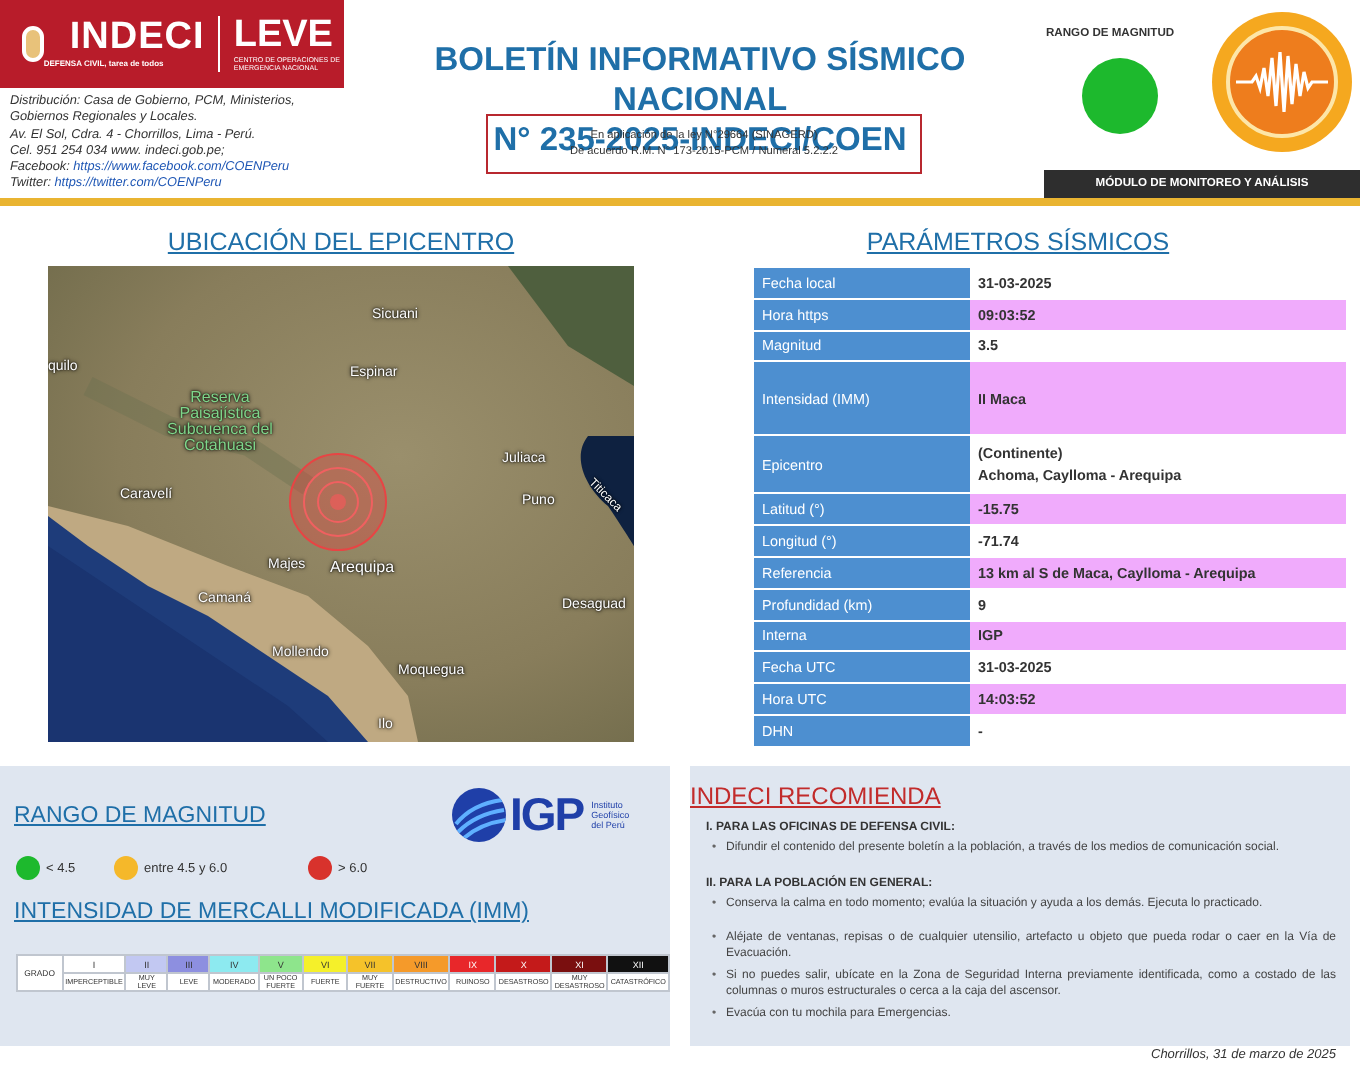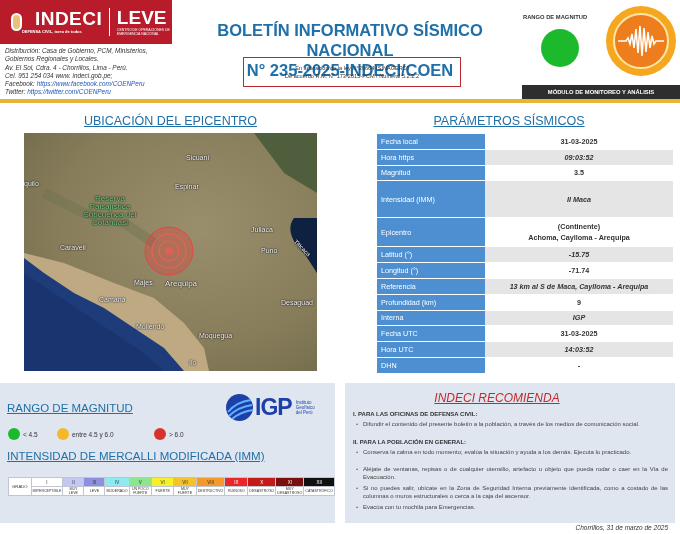--- a/index.html
+++ b/index.html
@@ -22,36 +22,36 @@
   .emblem-inner { width: 56px; height: 56px; border-radius: 50%; background: #ee7d1d; border: 2px solid #fde6a8; display: flex; align-items: center; justify-content: center; }
   .module-bar { position: absolute; left: 522px; top: 85px; width: 158px; height: 14px; background: #2e2e2e; color: #fff; font-size: 5.8px; font-weight: bold; text-align: center; line-height: 14px; }
   .gold-bar { position: absolute; left: 0; top: 99px; width: 680px; height: 4px; background: #e9b431; }
   .section-title { position: absolute; color: #1f6fa8; font-size: 12.5px; text-decoration: underline; text-align: center; }
   .map { position: absolute; left: 24px; top: 133px; width: 293px; height: 238px; overflow: hidden; background: #8b8263; }
   .map-label { position: absolute; color: #fff; font-size: 7px; text-shadow: 0 0 2px #000, 0 0 1px #000; }
   .map-label.green { color: #7fd68a; font-size: 8px; line-height: 8px; text-align: center; }
   .params { position: absolute; left: 345px; top: 133px; width: 328px; border-collapse: separate; border-spacing: 0 1px; padding-left: 32px; }
   .params td { font-size: 7.2px; height: 14.8px; padding: 0 4px; }
   .params td.k { background: #4d8fd0; color: #fff; width: 108px; }
-  .params td.v { text-align: center; font-weight: bold; color: #333; background: #ffffff; }
-  .params tr.alt td.v { background: #e5e5e5; font-style: italic; }
+  .params td.v { text-align: left; font-weight: bold; color: #333; background: #ffffff; }
+  .params tr.alt td.v { background: #f0abfc; }
   .bottom-left { position: absolute; left: 0; top: 383px; width: 335px; height: 140px; background: #dfe6f0; }
   .bottom-right { position: absolute; left: 345px; top: 383px; width: 330px; height: 140px; background: #dfe6f0; }
   .bl-title { position: absolute; color: #1f6fa8; font-size: 11.5px; text-decoration: underline; }
   .legend-item { position: absolute; font-size: 6.5px; color: #333; display: flex; align-items: center; }
   .legend-dot { width: 12px; height: 12px; border-radius: 50%; margin-right: 3px; }
   .igp { position: absolute; left: 226px; top: 11px; display: flex; align-items: center; }
   .igp-globe { width: 27px; height: 27px; border-radius: 50%; background: #1f3fa8; position: relative; overflow: hidden; }
   .igp-text { color: #1f3fa8; font-weight: bold; font-size: 23px; margin-left: 2px; letter-spacing: -1px; }
   .igp-sub { color: #1f3fa8; font-size: 4.5px; margin-left: 4px; line-height: 5px; }
   .mercalli { position: absolute; left: 8px; top: 94px; border-collapse: collapse; }
   .mercalli td { border: 1px solid #c0c6cf; font-size: 3.6px; text-align: center; height: 9px; padding: 0 1px; color: #333; background: #fff; }
   .mercalli td.grado { width: 24px; font-size: 4.2px; }
   .mercalli td.lvl { font-size: 4.5px; color: #333; }
-  .rec-title { position: absolute; left: 0; top: 8px; width: 304px; text-align: center; color: #c22b2b; font-size: 12px; text-decoration: underline; font-style: italic; }
+  .rec-title { position: absolute; left: 0; top: 8px; width: 304px; color: #c22b2b; font-size: 12px; text-decoration: underline; }
   .rec-h { position: absolute; left: 8px; font-size: 6px; font-weight: bold; color: #333; }
   .rec-li { position: absolute; left: 18px; width: 305px; font-size: 6px; color: #444; line-height: 8px; text-align: justify; }
   .rec-li::before { content: "•"; position: absolute; left: -7px; color: #666; }
   .footer-date { position: absolute; right: 12px; top: 524px; font-size: 6.5px; font-style: italic; color: #333; }
 </style>
 </head>
 <body>
 
 <div class="header">
   <div class="logo-bar">

